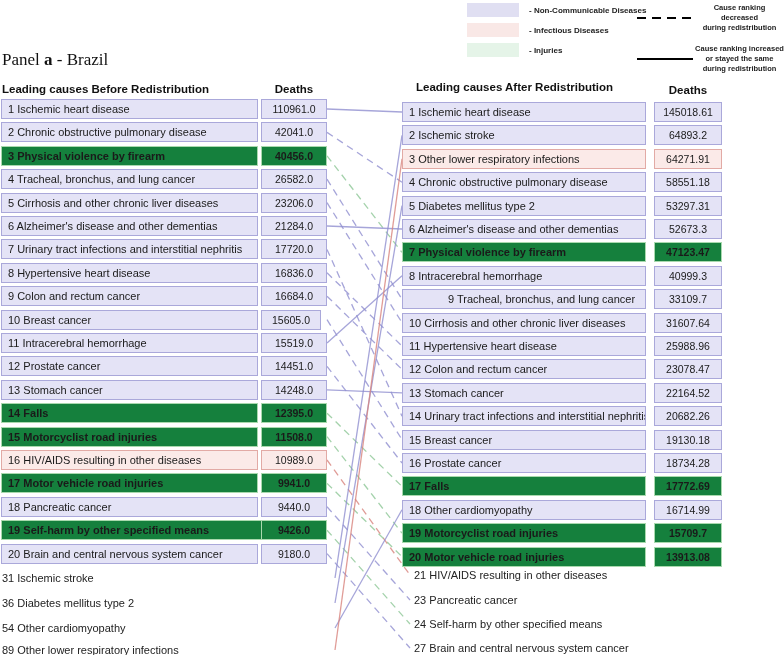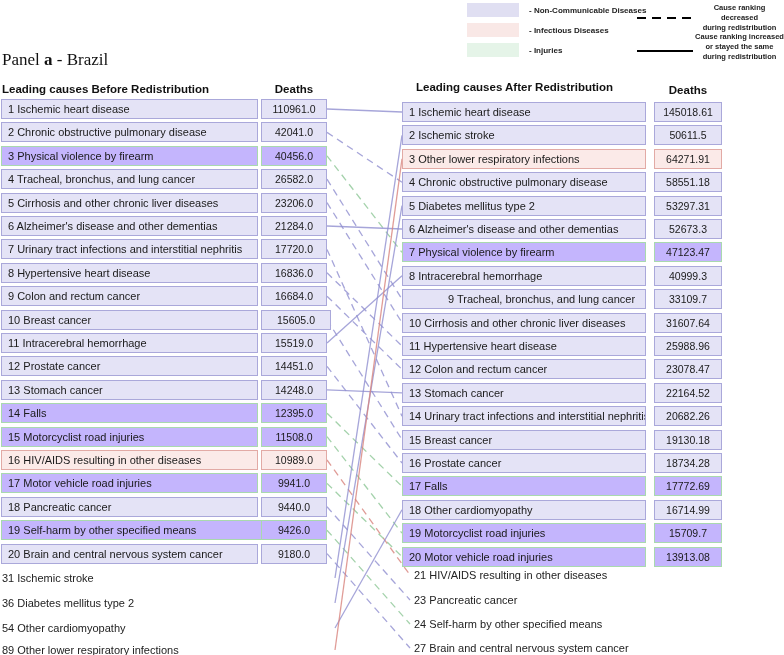--- a/index.html
+++ b/index.html
@@ -20,21 +20,21 @@
     position:absolute;z-index:3;font-size:11.5px;font-weight:bold;color:#111;text-align:center;
   }
   .row-box{
     position:absolute;z-index:2;box-sizing:border-box;height:20px;
     display:flex;align-items:center;font-size:11px;white-space:nowrap;overflow:hidden;
   }
   .cause-box{padding-left:6px;}
   .deaths-box{justify-content:center;font-size:10.5px;}
   .cat-ncd{background:#e4e3f6;border:1.4px solid #aaa8da;}
   .cat-inf{background:#fbeae8;border:1.4px solid #e2aaa5;}
-  .cat-inj{background:#c4b5fd;border:1.4px solid #a9d9ae;}
+  .cat-inj{background:#15803d;border:1.4px solid #a9d9ae;font-weight:bold;}
   .extra-item{
     position:absolute;z-index:2;height:20px;display:flex;align-items:center;
     font-size:11px;color:#222;white-space:nowrap;
   }
   
   #legend-cats{position:absolute;left:467px;top:3px;z-index:3;}
   .legend-cat-row{display:flex;align-items:center;height:14px;margin-bottom:6px;}
   .legend-swatch{width:52px;height:14px;margin-right:10px;}
   .legend-cat-label{font-size:8px;font-weight:bold;color:#222;white-space:nowrap;}
   #legend-lines{position:absolute;left:635px;top:0;z-index:3;width:149px;}
@@ -93,21 +93,21 @@
     </div>
 
   <div id="legend-lines">
     <div class="legend-line-row" style="margin-top:3px;">
       <svg class="legend-line-symbol" width="60" height="22">
         <line x1="2" y1="11" x2="58" y2="11" stroke="#000" stroke-width="2.2" stroke-dasharray="9 6"></line>
       </svg>
       <div class="legend-line-text">Cause ranking decreased
 during redistribution</div>
     </div>
-    <div class="legend-line-row" style="margin-top:0;align-items:flex-end;">
+    <div class="legend-line-row" style="margin-top:12px;">
       <svg class="legend-line-symbol" width="60" height="22">
         <line x1="2" y1="11" x2="58" y2="11" stroke="#000" stroke-width="2"></line>
       </svg>
       <div class="legend-line-text">Cause ranking increased
 or stayed the same
 during redistribution</div>
     </div>
   </div>
 
   <div class="panel-title"><span>Panel </span><b>a</b><span> - Brazil</span></div>
@@ -130,21 +130,21 @@
       <div class="row-box deaths-box cat-ncd" style="left: 261px; top: 192.6px; width: 66px;">23206.0</div>
       <div class="row-box cause-box cat-ncd" style="left: 1px; top: 216px; width: 257px;">6 Alzheimer's disease and other dementias</div>
       <div class="row-box deaths-box cat-ncd" style="left: 261px; top: 216px; width: 66px;">21284.0</div>
       <div class="row-box cause-box cat-ncd" style="left: 1px; top: 239.4px; width: 257px;">7 Urinary tract infections and interstitial nephritis</div>
       <div class="row-box deaths-box cat-ncd" style="left: 261px; top: 239.4px; width: 66px;">17720.0</div>
       <div class="row-box cause-box cat-ncd" style="left: 1px; top: 262.8px; width: 257px;">8 Hypertensive heart disease</div>
       <div class="row-box deaths-box cat-ncd" style="left: 261px; top: 262.8px; width: 66px;">16836.0</div>
       <div class="row-box cause-box cat-ncd" style="left: 1px; top: 286.2px; width: 257px;">9 Colon and rectum cancer</div>
       <div class="row-box deaths-box cat-ncd" style="left: 261px; top: 286.2px; width: 66px;">16684.0</div>
       <div class="row-box cause-box cat-ncd" style="left: 1px; top: 309.6px; width: 257px;">10 Breast cancer</div>
-      <div class="row-box deaths-box cat-ncd" style="left: 261px; top: 309.6px; width: 70px;">15605.0</div>
+      <div class="row-box deaths-box cat-ncd" style="left: 261px; top: 309.6px; width: 60px;">15605.0</div>
       <div class="row-box cause-box cat-ncd" style="left: 1px; top: 333px; width: 257px;">11 Intracerebral hemorrhage</div>
       <div class="row-box deaths-box cat-ncd" style="left: 261px; top: 333px; width: 66px;">15519.0</div>
       <div class="row-box cause-box cat-ncd" style="left: 1px; top: 356.4px; width: 257px; text-align: right;">12 Prostate cancer</div>
       <div class="row-box deaths-box cat-ncd" style="left: 261px; top: 356.4px; width: 66px;">14451.0</div>
       <div class="row-box cause-box cat-ncd" style="left: 1px; top: 379.8px; width: 257px;">13 Stomach cancer</div>
       <div class="row-box deaths-box cat-ncd" style="left: 261px; top: 379.8px; width: 66px;">14248.0</div>
       <div class="row-box cause-box cat-inj" style="left: 1px; top: 403.2px; width: 257px;">14 Falls</div>
       <div class="row-box deaths-box cat-inj" style="left: 261px; top: 403.2px; width: 66px;">12395.0</div>
       <div class="row-box cause-box cat-inj" style="left: 1px; top: 426.6px; width: 257px;">15 Motorcyclist road injuries</div>
       <div class="row-box deaths-box cat-inj" style="left: 261px; top: 426.6px; width: 66px;">11508.0</div>
@@ -156,21 +156,21 @@
       <div class="row-box deaths-box cat-ncd" style="left: 261px; top: 496.8px; width: 66px;">9440.0</div>
       <div class="row-box cause-box cat-inj" style="left: 1px; top: 520.2px; width: 281px;">19 Self-harm by other specified means</div>
       <div class="row-box deaths-box cat-inj" style="left: 261px; top: 520.2px; width: 66px;">9426.0</div>
       <div class="row-box cause-box cat-ncd" style="left: 1px; top: 543.6px; width: 257px;">20 Brain and central nervous system cancer</div>
       <div class="row-box deaths-box cat-ncd" style="left: 261px; top: 543.6px; width: 66px;">9180.0</div>
     </div>
   <div id="after-rows">
       <div class="row-box cause-box cat-ncd" style="left: 402px; top: 102px; width: 244px;">1 Ischemic heart disease</div>
       <div class="row-box deaths-box cat-ncd" style="left: 654px; top: 102px; width: 68px;">145018.61</div>
       <div class="row-box cause-box cat-ncd" style="left: 402px; top: 125.4px; width: 244px;">2 Ischemic stroke</div>
-      <div class="row-box deaths-box cat-ncd" style="left: 654px; top: 125.4px; width: 68px;">50611.5</div>
+      <div class="row-box deaths-box cat-ncd" style="left: 654px; top: 125.4px; width: 68px;">64893.2</div>
       <div class="row-box cause-box cat-inf" style="left: 402px; top: 148.8px; width: 244px;">3 Other lower respiratory infections</div>
       <div class="row-box deaths-box cat-inf" style="left: 654px; top: 148.8px; width: 68px;">64271.91</div>
       <div class="row-box cause-box cat-ncd" style="left: 402px; top: 172.2px; width: 244px;">4 Chronic obstructive pulmonary disease</div>
       <div class="row-box deaths-box cat-ncd" style="left: 654px; top: 172.2px; width: 68px;">58551.18</div>
       <div class="row-box cause-box cat-ncd" style="left: 402px; top: 195.6px; width: 244px;">5 Diabetes mellitus type 2</div>
       <div class="row-box deaths-box cat-ncd" style="left: 654px; top: 195.6px; width: 68px;">53297.31</div>
       <div class="row-box cause-box cat-ncd" style="left: 402px; top: 219px; width: 244px;">6 Alzheimer's disease and other dementias</div>
       <div class="row-box deaths-box cat-ncd" style="left: 654px; top: 219px; width: 68px;">52673.3</div>
       <div class="row-box cause-box cat-inj" style="left: 402px; top: 242.4px; width: 244px;">7 Physical violence by firearm</div>
       <div class="row-box deaths-box cat-inj" style="left: 654px; top: 242.4px; width: 68px;">47123.47</div>

